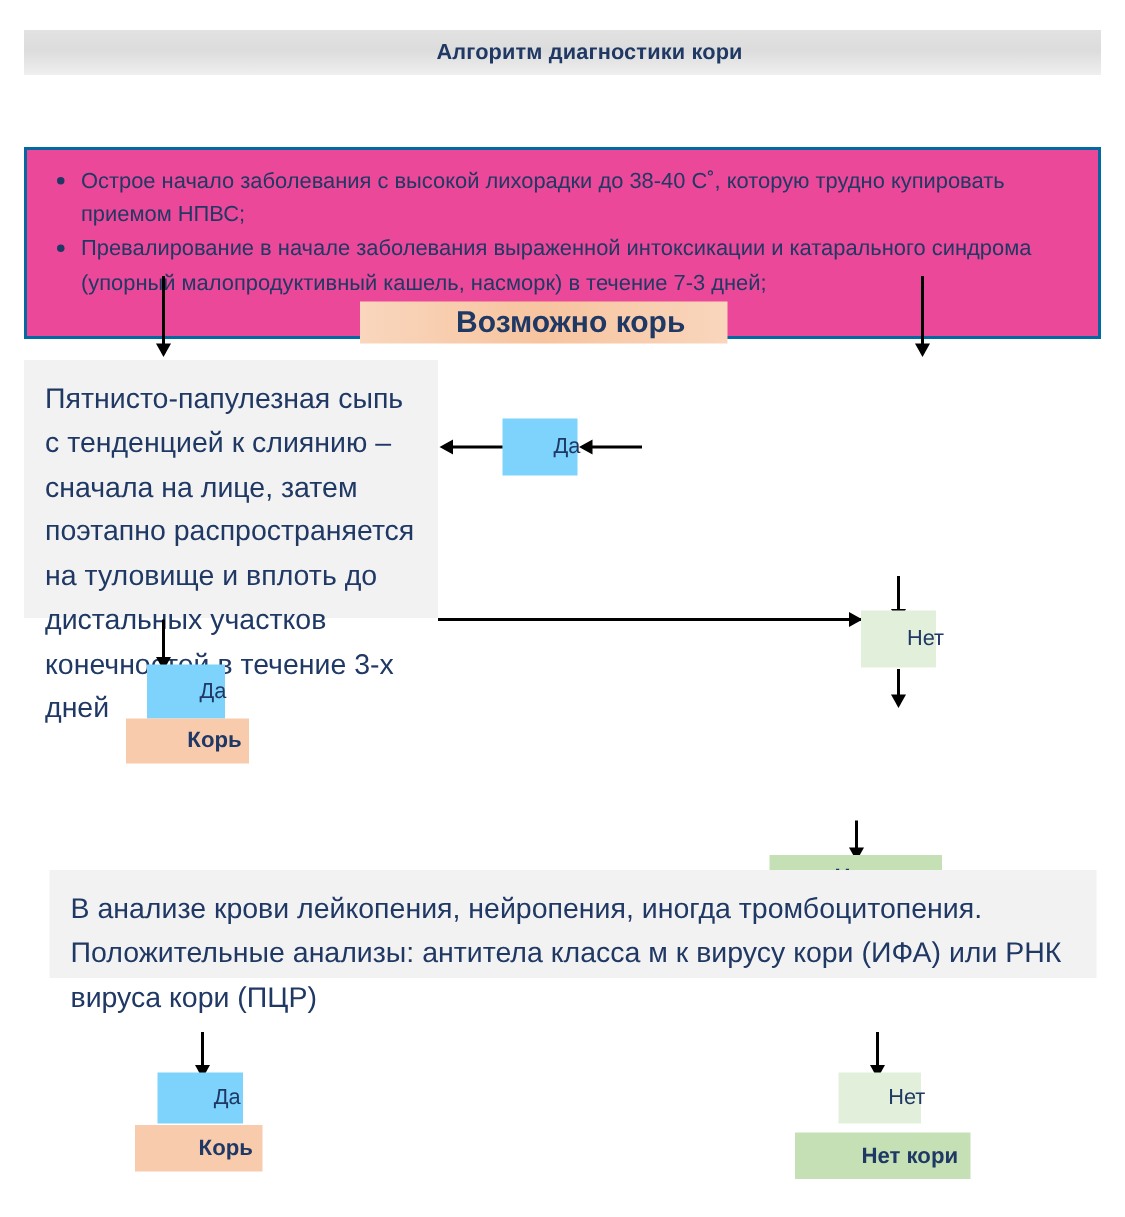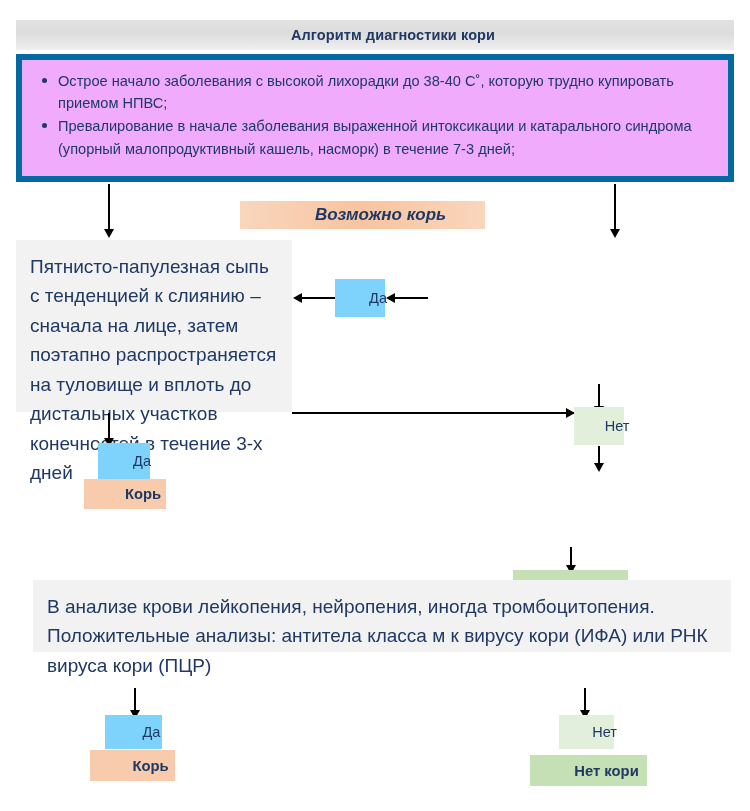--- a/index.html
+++ b/index.html
@@ -23,23 +23,24 @@
     background: linear-gradient(to bottom, #e2e2e2 0%, #dcdcdc 45%, #efefef 100%);
     color: #1f3864;
     font-weight: bold;
     font-size: 14.5px;
     text-align: center;
     display: flex; align-items: center; justify-content: center;
     letter-spacing: .1px;
   }
 
   .criteria {
-    background: #f0abfc;
-    border: 6px solid #0369a1;
+    background: #ec4899;
+    border: 2px solid #0369a1;
     padding: 10px 14px 10px 10px;
+    margin-top: 44px;
   }
   .criteria ul {
     margin: 0; padding: 0 0 0 26px;
     list-style: none;
   }
   .criteria li {
     position: relative;
     color: #1f3864;
     font-size: 14.6px;
     line-height: 1.52;
@@ -64,22 +65,22 @@
 
   .chip {
     display: flex; align-items: center; justify-content: center;
     color: #1f3864;
     text-align: center;
   }
   .chip-yes    { background: #7dd3fc; font-size: 14.5px; }
   .chip-no     { background: #e2efda; font-size: 14.5px; }
   .chip-result-pos { background: #f8cbad; font-size: 14.8px; font-weight: bold; }
   .chip-result-neg { background: #c5e0b4; font-size: 14.8px; font-weight: bold; }
-  .chip-maybe  { background: #f8cbad; font-size: 17px; font-weight: bold;
-                 background: linear-gradient(to right,#f9d6bd 0%, #f7c49f 50%, #f9d6bd 100%); font-style: italic; }
+  .chip-maybe  { background: #f8cbad; font-size: 20px; font-weight: bold;
+                 background: linear-gradient(to right,#f9d6bd 0%, #f7c49f 50%, #f9d6bd 100%); }
 
   
   .vline {
     position: absolute;
     width: 2px;
     background: #000000;
   }
   .hline {
     position: absolute;
     height: 2px;

